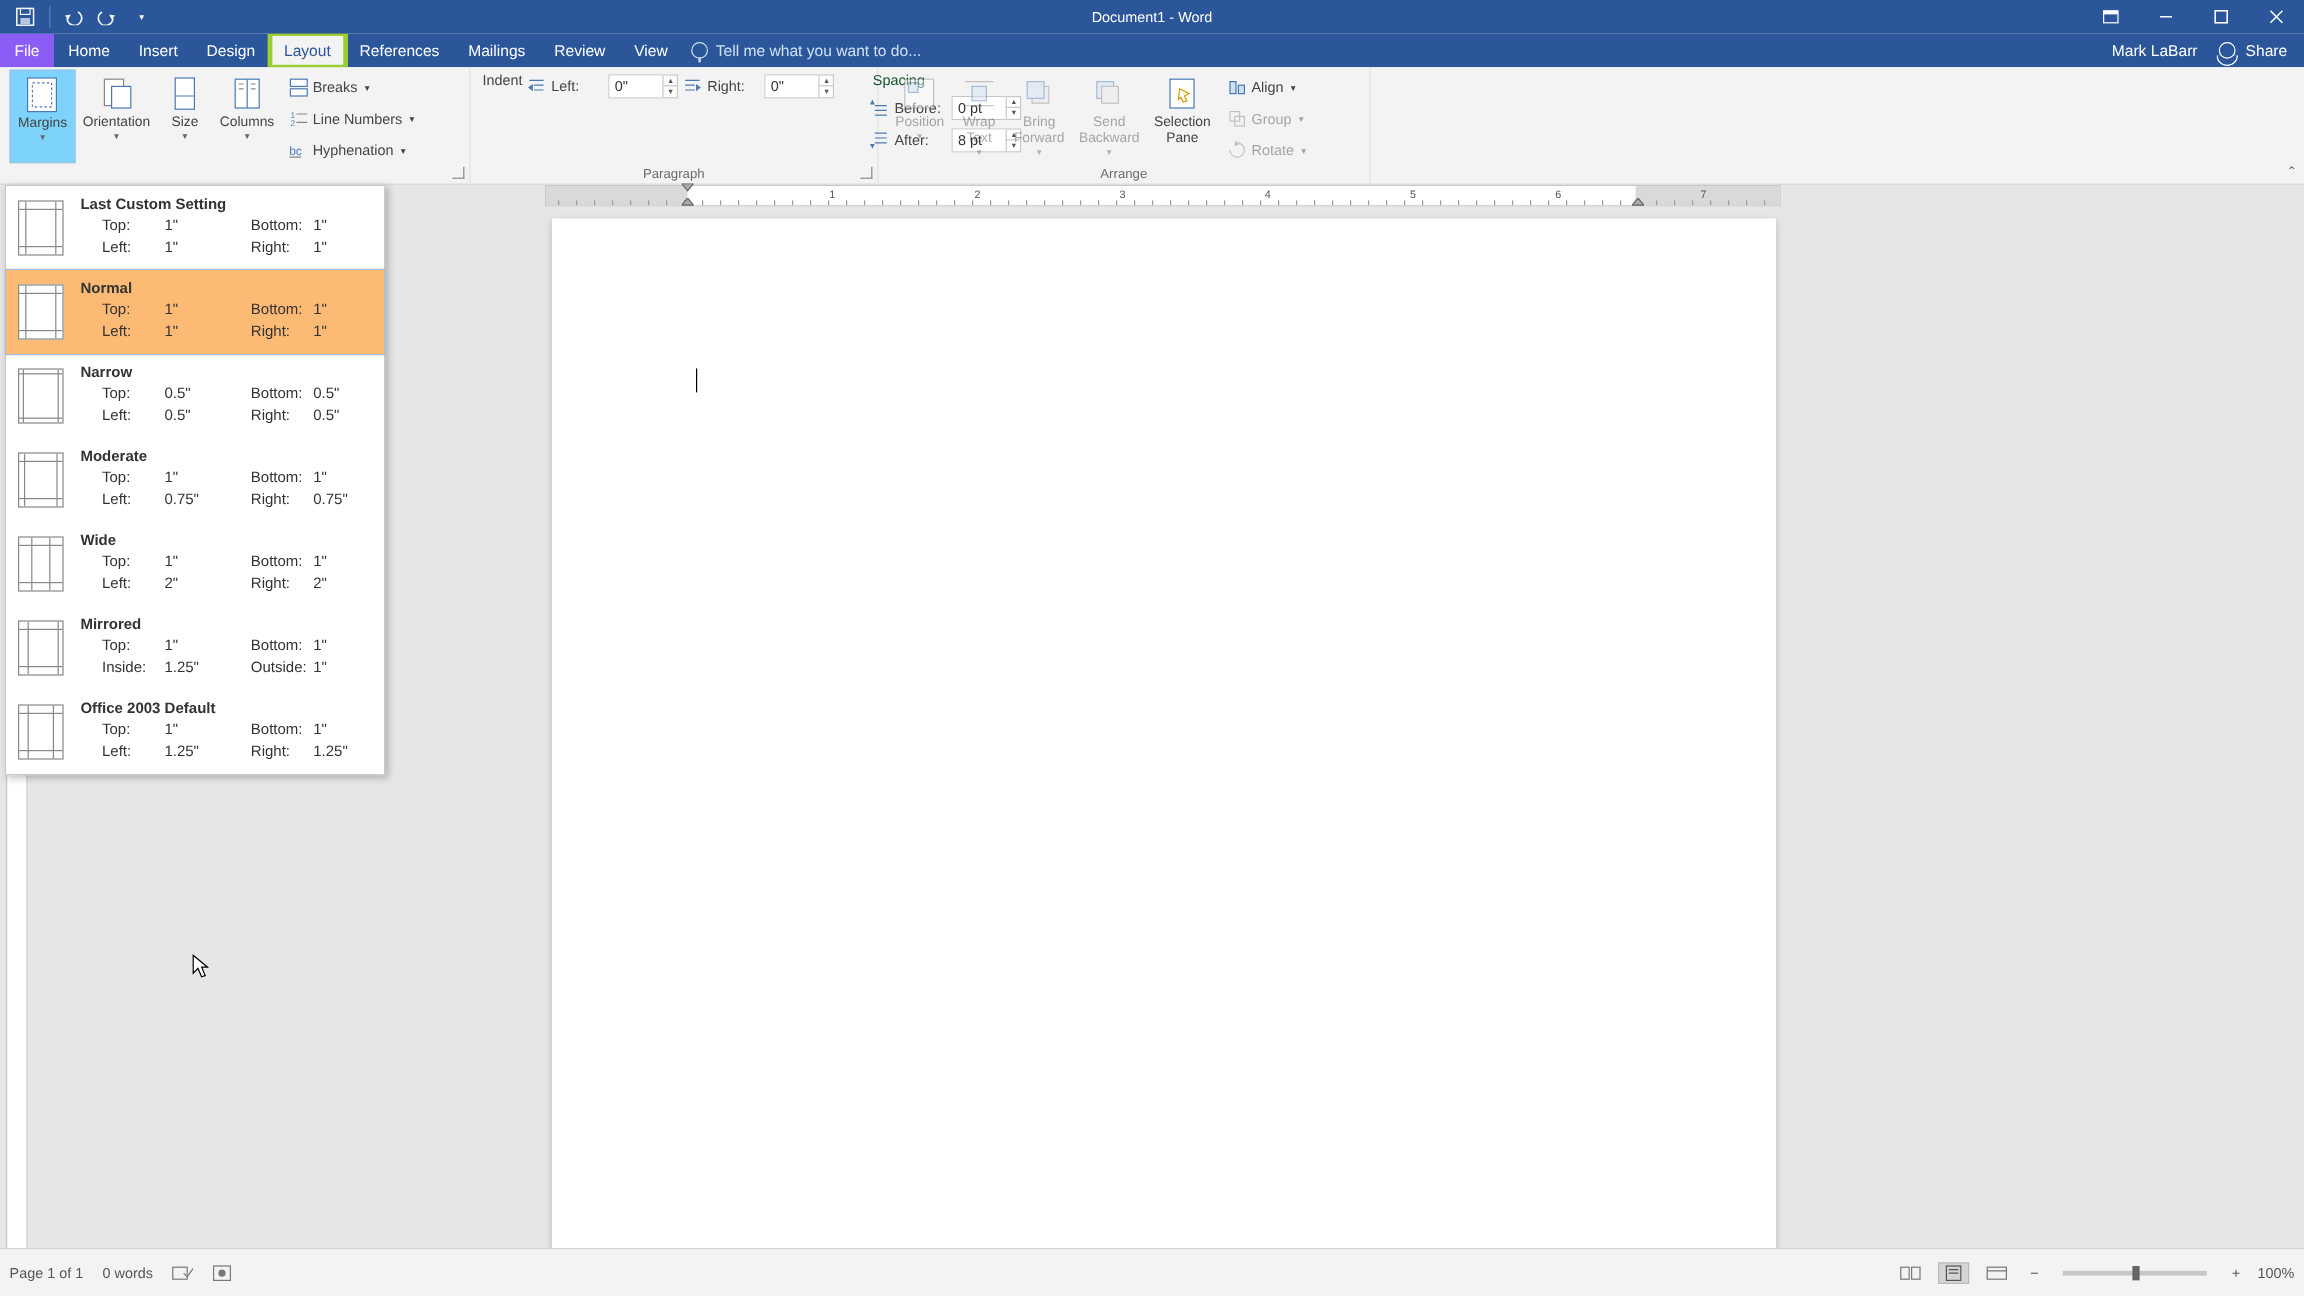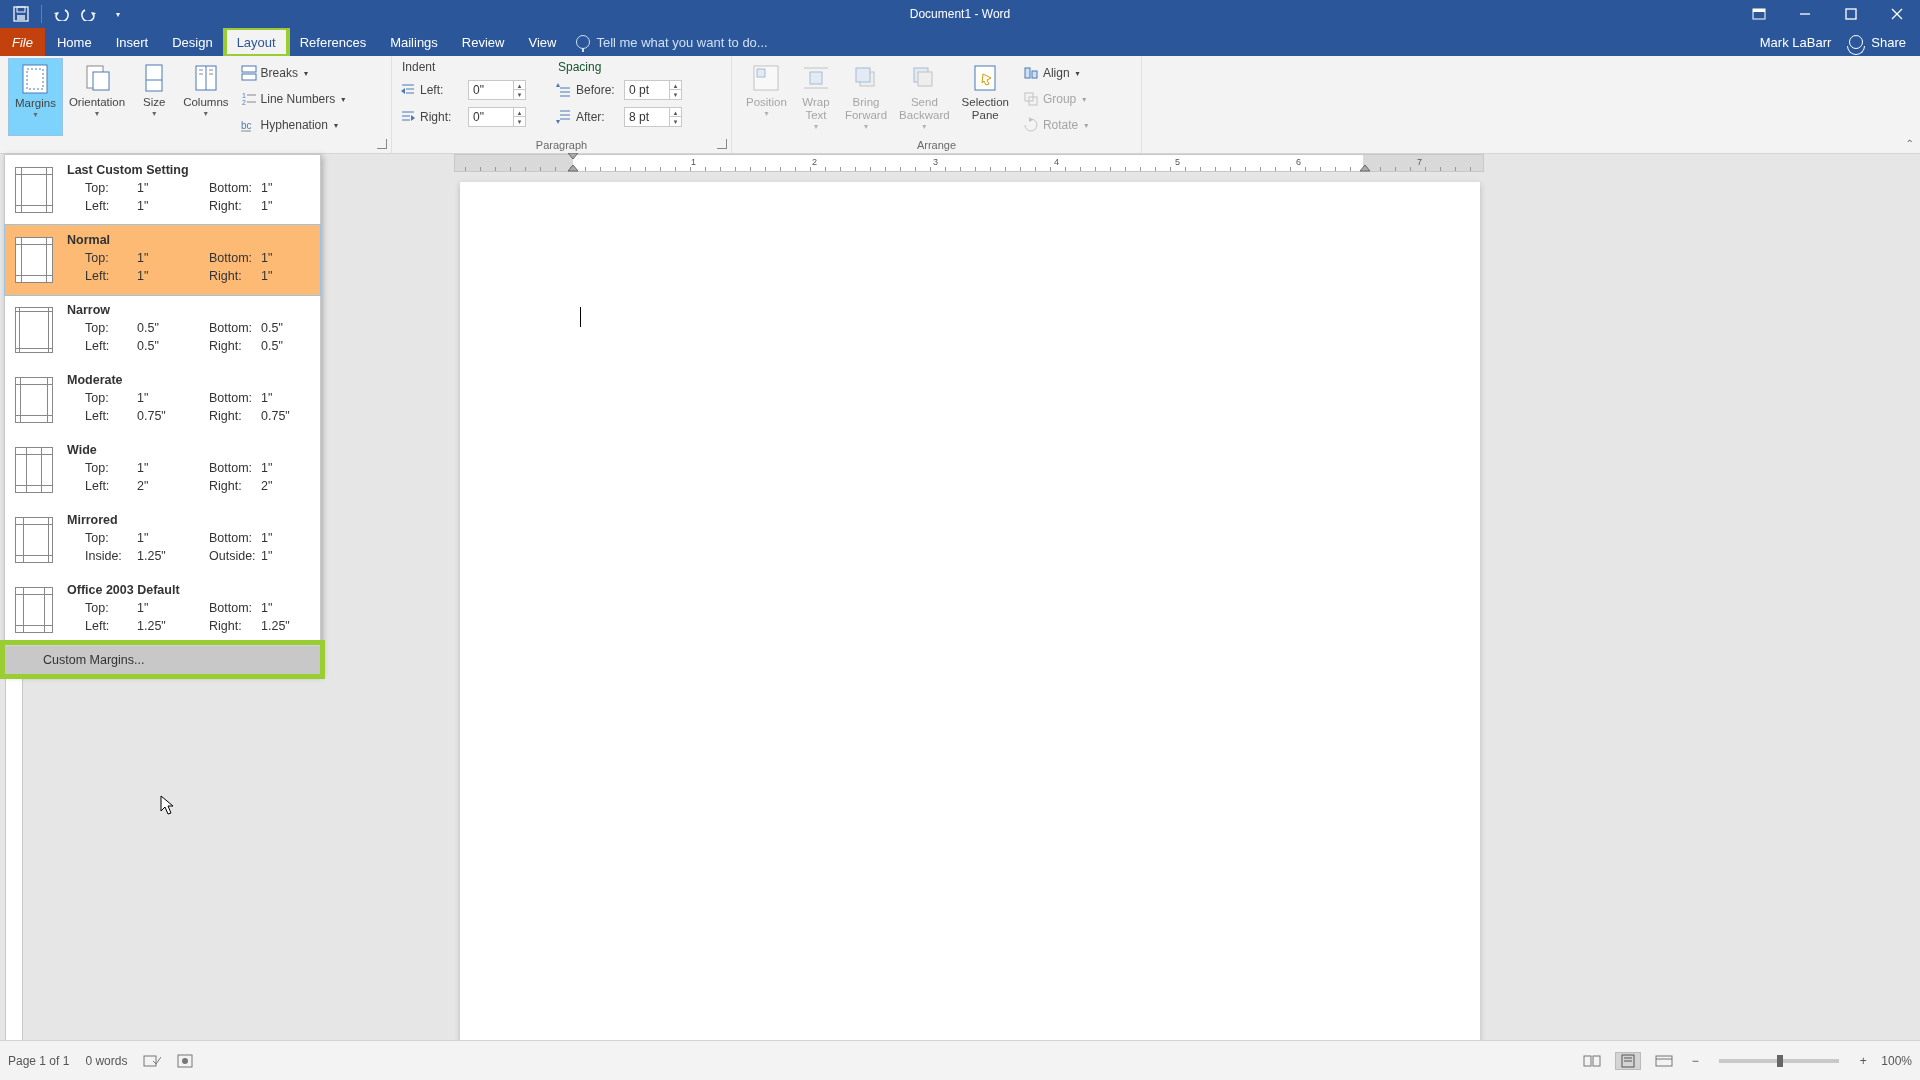--- a/index.html
+++ b/index.html
@@ -11,21 +11,21 @@
 .qat .icon { width: 22px; height: 22px; display: flex; align-items: center; justify-content: center; font-size: 13px; opacity: .95; }
 .qat .sep { width: 1px; height: 18px; background: rgba(255,255,255,.25); margin: 0 3px; }
 .title-center { position: absolute; left: 50%; transform: translateX(-50%); font-size: 12px; }
 .win-controls { margin-left: auto; display: flex; }
 .win-controls .wc { width: 46px; height: 28px; display: flex; align-items: center; justify-content: center; font-size: 13px; }
 .win-controls .ro { font-size: 11px; }
 
 
 .tabs { height: 28px; background: #2b579a; display: flex; align-items: stretch; color: #fff; font-size: 13px; }
 .tab { padding: 0 12px; display: flex; align-items: center; cursor: pointer; }
-.tab.file { background: #c2410c; font-style: italic; }
+.tab.file { background: #8b5cf6; }
 .tab.active { background: #f3f3f3; color: #2b579a; }
 .tellme { display: flex; align-items: center; color: #cfe0f3; font-size: 13px; margin-left: 8px; gap: 6px; }
 .tellme .bulb { width: 14px; height: 14px; border: 1.5px solid #cfe0f3; border-radius: 50%; position: relative; }
 .tellme .bulb:after { content: ""; position: absolute; left: 5px; top: 12px; width: 2px; height: 4px; background: #cfe0f3; }
 .tabs .right { margin-left: auto; display: flex; align-items: center; gap: 18px; padding-right: 14px; }
 .share-btn { display: flex; align-items: center; gap: 8px; }
 .share-btn .sicon { width: 14px; height: 14px; border: 1.5px solid #fff; border-radius: 50%; position: relative; }
 .share-btn .sicon:after { content:""; position: absolute; width: 16px; height: 8px; border: 1.5px solid #fff; border-top: none; border-radius: 0 0 10px 10px; top: 10px; left: -3px; }
 .highlight-box { outline: 4px solid #9acd32; outline-offset: -2px; }
 
@@ -253,21 +253,21 @@
             <span>Hyphenation</span>
             <span style="font-size:8px;margin-left:2px;">▾</span>
           </div>
       </div>
     </div>
     <div class="dialog-launcher"></div>
   </div>
 
   <div class="group" style="width:340px;padding-top:4px;">
     <div style="display:flex;gap:30px;">
-      <div style="display:flex;flex-direction:column;gap:4px;">
+      <div style="display:flex;flex-direction:row;gap:4px;">
         <div style="font-size:12px;color:#444;padding-left:2px;">Indent</div>
         <div class="spin-wrap">
             <span class="si">
               <svg width="16" height="16">
                 <line x1="2" y1="3" x2="14" y2="3" stroke="#4a7ab5"></line>
                 <line x1="6" y1="7" x2="14" y2="7" stroke="#4a7ab5"></line>
                 <line x1="6" y1="11" x2="14" y2="11" stroke="#4a7ab5"></line>
                 <path d="M1 9 L5 6 L5 12 Z" fill="#4a7ab5"></path>
               </svg>
             </span>
@@ -751,25 +751,20 @@
               <span>1.25"</span>
             </div>
             <div class="ml">
               <span class="mlab">Right:</span>
               <span>1.25"</span>
             </div>
           </div>
        </div>
      </div>
     </div>
-  <div class="dd-custom dd-highlight">
-    <div class="dd-custom-inner">
-      <span>Custom Margins...</span>
-    </div>
-  </div>
 </div>
 
 <svg class="mouse-cursor" style="top:795px;left:160px;" width="14" height="20">
     <path d="M1 1 L1 16 L5 12 L8 19 L11 18 L8 11 L13 11 Z" fill="#fff" stroke="#000" stroke-width="1"></path>
   </svg>
 
 <div class="statusbar">
   <span>Page 1 of 1</span>
   <span>0 words</span>
   <span>

